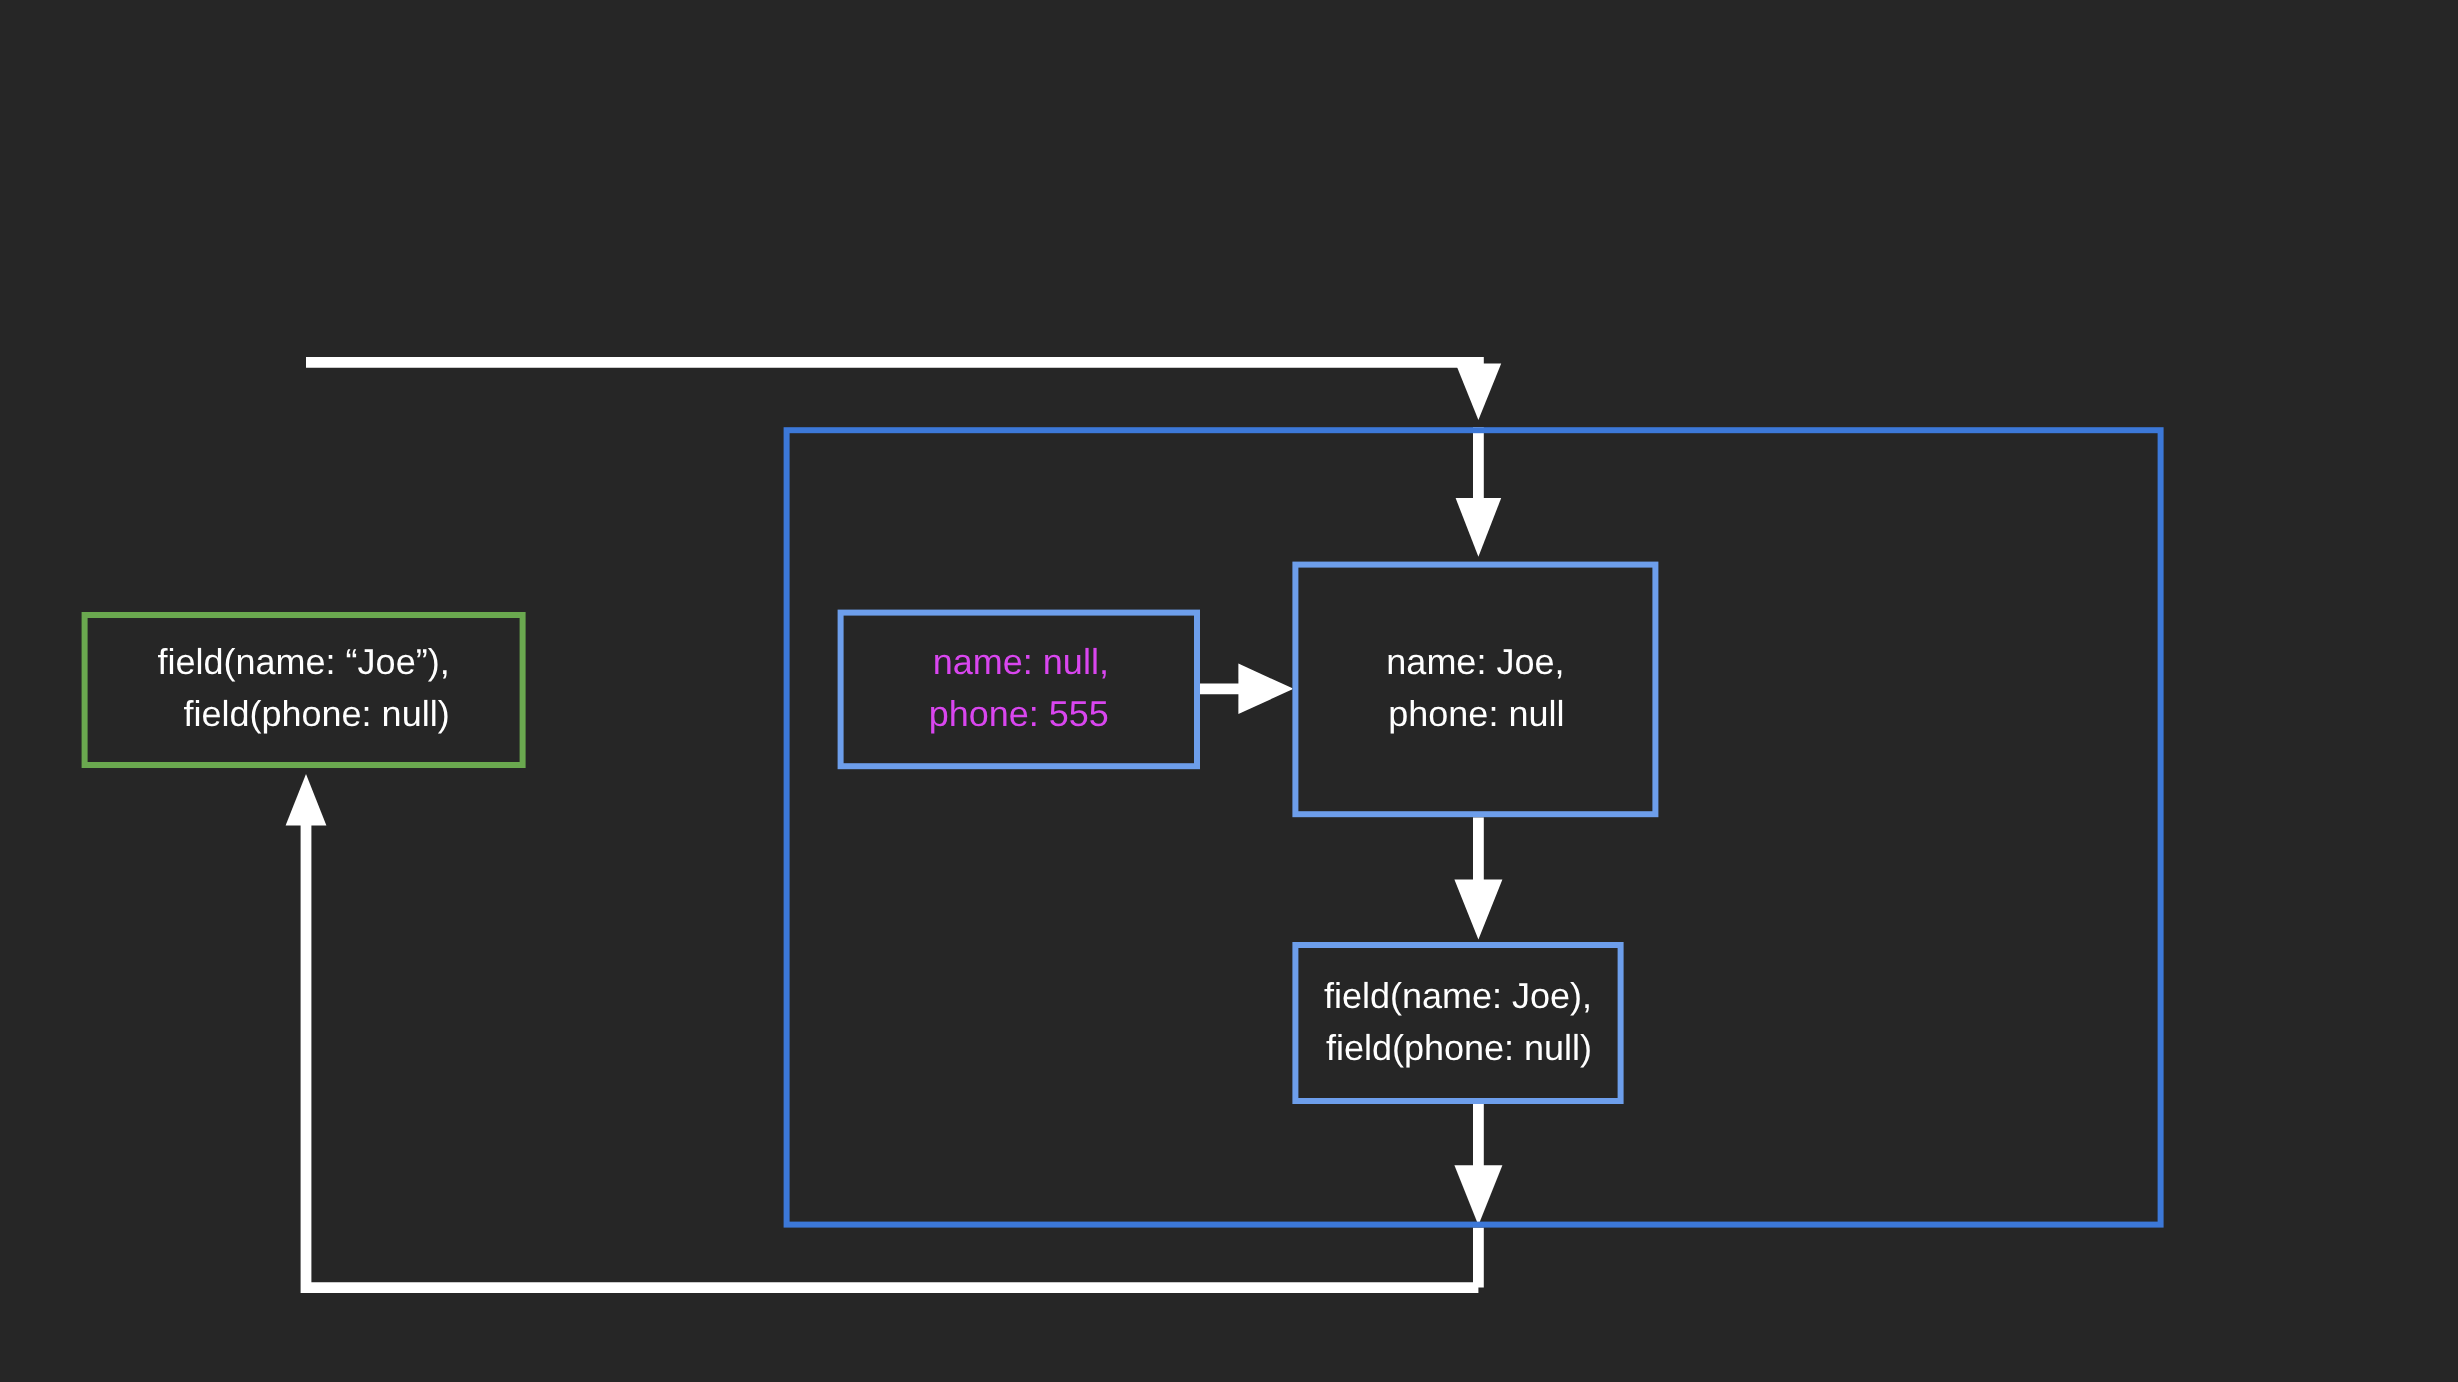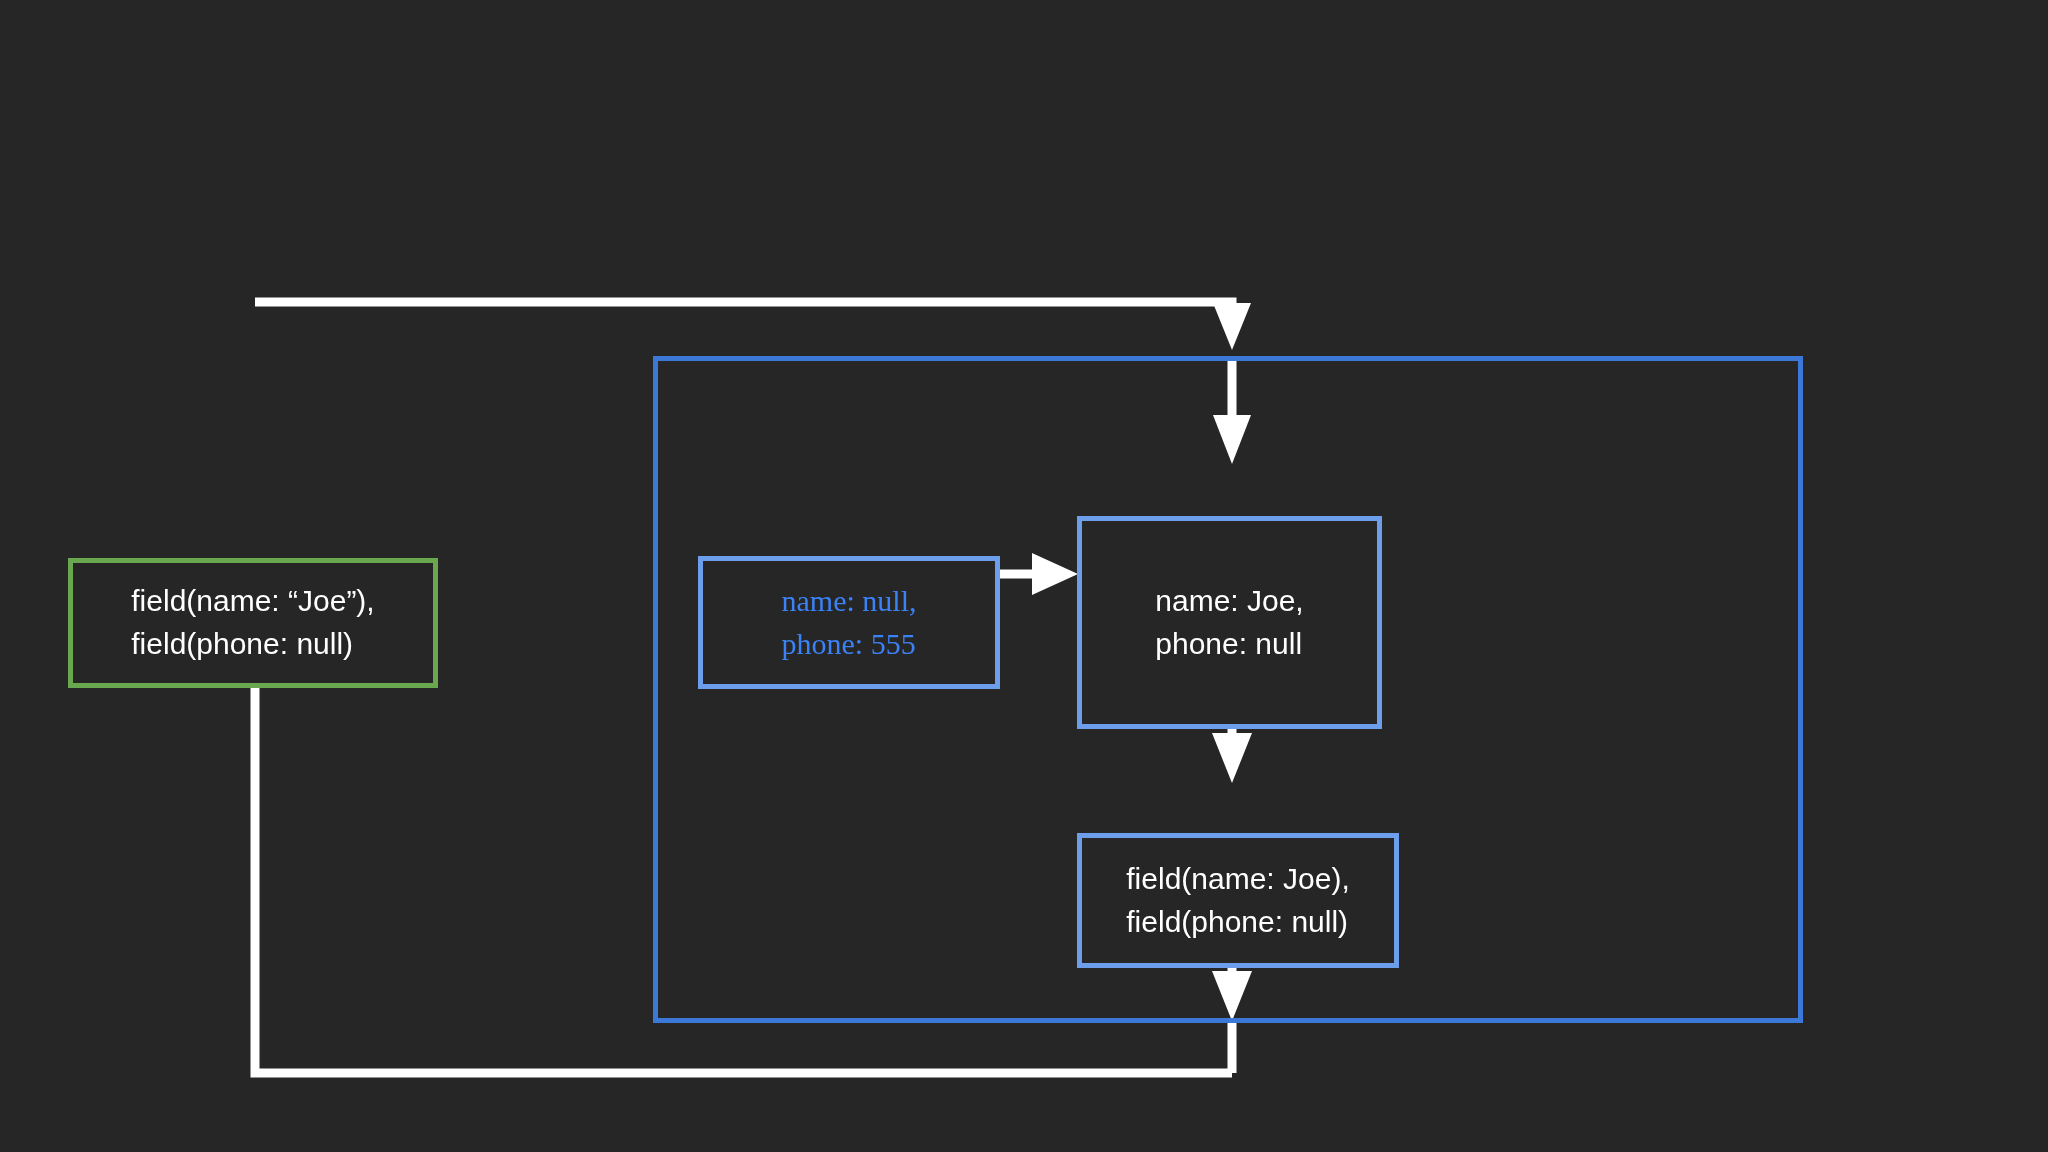--- a/index.html
+++ b/index.html
@@ -38,37 +38,36 @@
     width: 2048px;
     height: 1152px;
   }
   .node-box {
     position: absolute;
     box-sizing: border-box;
     background: #262626;
     display: flex;
     align-items: center;
     justify-content: center;
-    text-align: left;
-    margin-top: 48px;
+    text-align: right;
   }
   .node-label {
     font-family: "Liberation Sans", sans-serif;
     font-size: 30px;
     line-height: 1.42;
     white-space: pre-line;
   }
   .box-green {
     border: 5px solid #6aa84f;
   }
   .box-blue {
     border: 5px solid #6d9eeb;
   }
   .text-white { color: #ffffff; }
-  .text-blue  { color: #3b82f6; font-family: Liberation Serif, serif; }
+  .text-blue  { color: #d946ef; }
 
   #group-container {
     position: absolute;
     box-sizing: border-box;
     border: 5px solid #3c78d8;
     background: transparent;
   }
 </style>
 </head>
 <body>
@@ -125,18 +124,18 @@
   <div class="node-box box-blue" style="left:698px; top:508px; width:302px; height:133px;">
     <span class="node-label text-blue">name: null,
 phone: 555</span>
   </div>
 
   <div class="node-box box-blue" style="left:1077px; top:468px; width:305px; height:213px;">
     <span class="node-label text-white">name: Joe,
 phone: null</span>
   </div>
 
-  <div class="node-box box-blue" style="left:1077px; top:785px; width:322px; height:135px;">
+  <div class="node-box box-blue" style="left:1077px; top:785px; width:276px; height:135px;">
     <span class="node-label text-white">field(name: Joe),
 field(phone: null)</span>
   </div>
 
 </div>
 
 </body></html>

